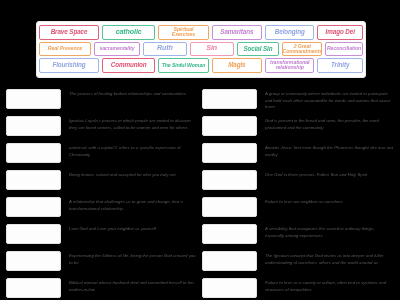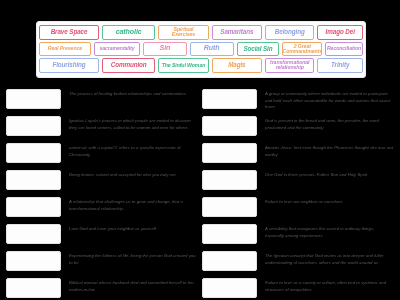--- a/index.html
+++ b/index.html
@@ -109,22 +109,22 @@
         <div class="tile c-crimson t-md" style="width: 62px;">Brave Space</div>
         <div class="tile c-green t-lg" style="width: 55px;">catholic</div>
         <div class="tile c-orange t-sm" style="width: 52px;">Spiritual Exercises</div>
         <div class="tile c-purple t-md" style="width: 52px;">Samaritans</div>
         <div class="tile c-blue t-md" style="width: 51px;">Belonging</div>
         <div class="tile c-crimson t-md" style="width: 47px;">Imago Dei</div>
       </div>
     <div class="wb-row" id="wb-row-1">
         <div class="tile c-orange t-sm" style="width: 62px;">Real Presence</div>
         <div class="tile c-purple t-sm" style="width: 55px;">sacramentality</div>
+        <div class="tile c-blue t-lg" style="width: 52px;">Ruth</div>
         <div class="tile c-pink t-lg" style="width: 52px;">Sin</div>
-        <div class="tile c-blue t-lg" style="width: 52px;">Ruth</div>
         <div class="tile c-green t-md" style="width: 51px;">Social Sin</div>
         <div class="tile c-orange t-sm" style="width: 47px;">2 Great Commandments</div>
         <div class="tile c-purple t-sm" style="width: 45px;">Reconciliation</div>
       </div>
     <div class="wb-row" id="wb-row-2">
         <div class="tile c-blue t-md" style="width: 62px;">Flourishing</div>
         <div class="tile c-crimson t-md" style="width: 55px;">Communion</div>
         <div class="tile c-green t-sm" style="width: 52px;">The Sinful Woman</div>
         <div class="tile c-orange t-md" style="width: 52px;">Magis</div>
         <div class="tile c-purple t-sm" style="width: 51px;">transformational relationship</div>

